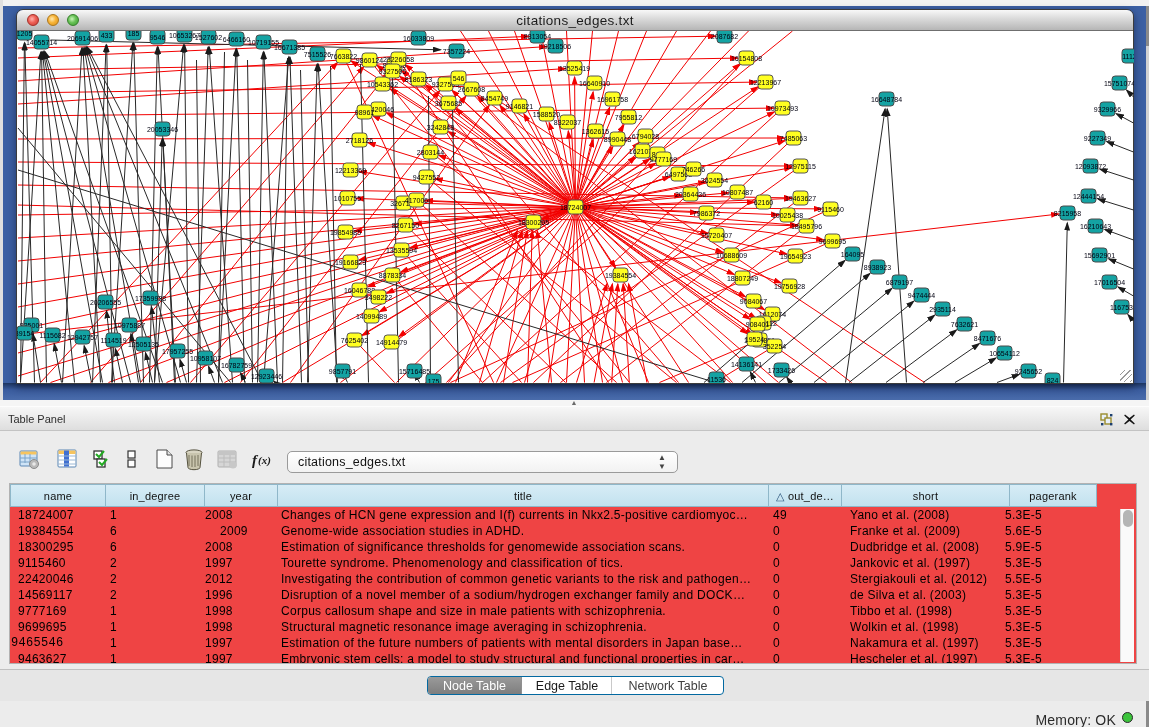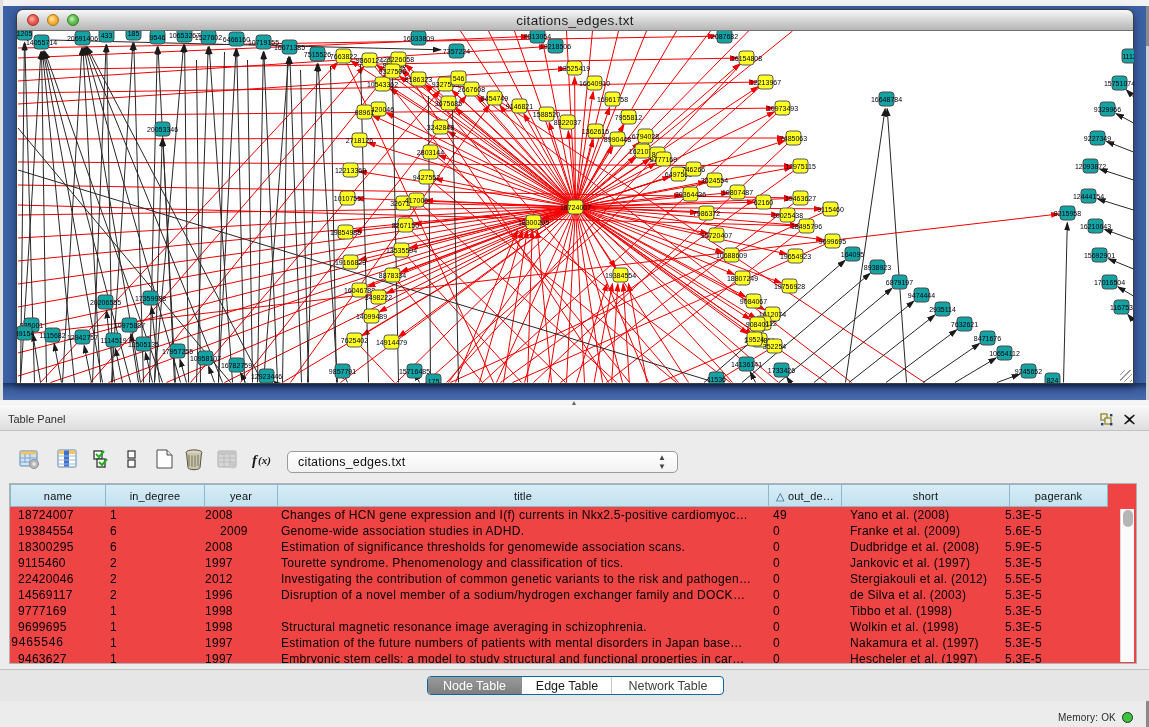--- a/index.html
+++ b/index.html
@@ -35,21 +35,21 @@
 .trow span{position:absolute;top:1px;white-space:nowrap;}
 #vscroll{left:1110px;top:25px;width:14px;height:153px;background:#fafafa;border-left:1px solid #d8d8d8;}
 #vthumb{left:2px;top:1px;width:10px;height:17px;background:#b5b5b5;border-radius:5px;}
 #sep2{left:0;top:269px;width:1149px;height:1px;background:#c0c0c0;}
 #tabbg{left:0;top:270px;width:1149px;height:31px;background:#e6e6e6;}
 #tabs{left:427px;top:276px;width:297px;height:19px;background:#fff;border:1px solid #0369a1;border-radius:4px;font-size:12.5px;line-height:18px;}
 #tab1{left:0;top:0;width:94px;height:17px;background:linear-gradient(#9a9a9a,#7e7e7e);color:#fff;text-align:center;border-radius:3px 0 0 3px;border-right:1px solid #909090;}
 #tab2{left:95px;top:0;width:89px;height:17px;color:#1a1a1a;text-align:center;border-right:1px solid #c9c9c9;}
 #tab3{left:185px;top:0;width:110px;height:17px;color:#404040;text-align:center;}
 #status{left:0;top:301px;width:1149px;height:26px;background:#ececec;}
-#mem{right:33px;top:11px;font-size:10px;letter-spacing:0.2px;color:#2b2b2b;}
+#mem{right:33px;top:11px;font-size:14px;letter-spacing:0.2px;color:#2b2b2b;}
 #memdot{left:1122px;top:11px;width:11px;height:11px;border-radius:50%;background:#3cc43c;border:1px solid #2a2a2a;}
 #statr{left:1146px;top:0;width:3px;height:26px;background:#8a8a8a;}
 </style></head><body>
 <div id="root">
 <div class="abs" id="topgray"></div>
 <div class="abs" id="desk"></div>
 <div class="abs" id="deskbot"></div>
 <div class="abs" id="win">
   <div class="abs" id="titlebar">
     <div class="abs tl" id="tlr"></div>
@@ -674,21 +674,21 @@
   </svg>
   <div class="abs" id="combobox">citations_edges.txt</div>
   <div class="abs" id="cbarrows">▲<br>▼</div>
   <div class="abs" id="scrollpane">
     <div class="hcell" style="left:0;width:96px;">name</div>
     <div class="hcell" style="left:95px;width:100px;">in_degree</div>
     <div class="hcell" style="left:194px;width:74px;">year</div>
     <div class="hcell" style="left:267px;width:492px;">title</div>
     <div class="hcell" style="left:758px;width:74px;"><span style="color:#29527a;">△</span> out_de…</div>
     <div class="hcell" style="left:831px;width:169px;">short</div>
-    <div class="hcell" style="left:999px;width:99px;">pagerank</div>
+    <div class="hcell" style="left:999px;width:88px;">pagerank</div>
 <div class="trow" style="top:23px;">
 <span style="left:8px;">18724007</span>
           <span style="left:100px;">1</span>
           <span style="left:195px;">2008</span>
 <span style="left:271px;">Changes of HCN gene expression and I(f) currents in Nkx2.5-positive cardiomyoc…</span>
           <span style="left:763px;">49</span>
 <span style="left:840px;">Yano et al. (2008)</span>
           <span style="left:995px;">5.3E-5</span>
 </div>
 <div class="trow" style="top:39px;">
@@ -733,20 +733,21 @@
           <span style="left:195px;">1996</span>
 <span style="left:271px;">Disruption of a novel member of a sodium/hydrogen exchanger family and DOCK…</span>
           <span style="left:763px;">0</span>
 <span style="left:840px;">de Silva et al. (2003)</span>
           <span style="left:995px;">5.3E-5</span>
 </div>
 <div class="trow" style="top:119px;">
 <span style="left:8px;">9777169</span>
           <span style="left:100px;">1</span>
           <span style="left:195px;">1998</span>
+<span style="left:271px;">Corpus callosum shape and size in male patients with schizophrenia.</span>
           <span style="left:763px;">0</span>
 <span style="left:840px;">Tibbo et al. (1998)</span>
           <span style="left:995px;">5.3E-5</span>
 </div>
 <div class="trow" style="top:135px;">
 <span style="left:8px;">9699695</span>
           <span style="left:100px;">1</span>
           <span style="left:195px;">1998</span>
 <span style="left:271px;">Structural magnetic resonance image averaging in schizophrenia.</span>
           <span style="left:763px;">0</span>

